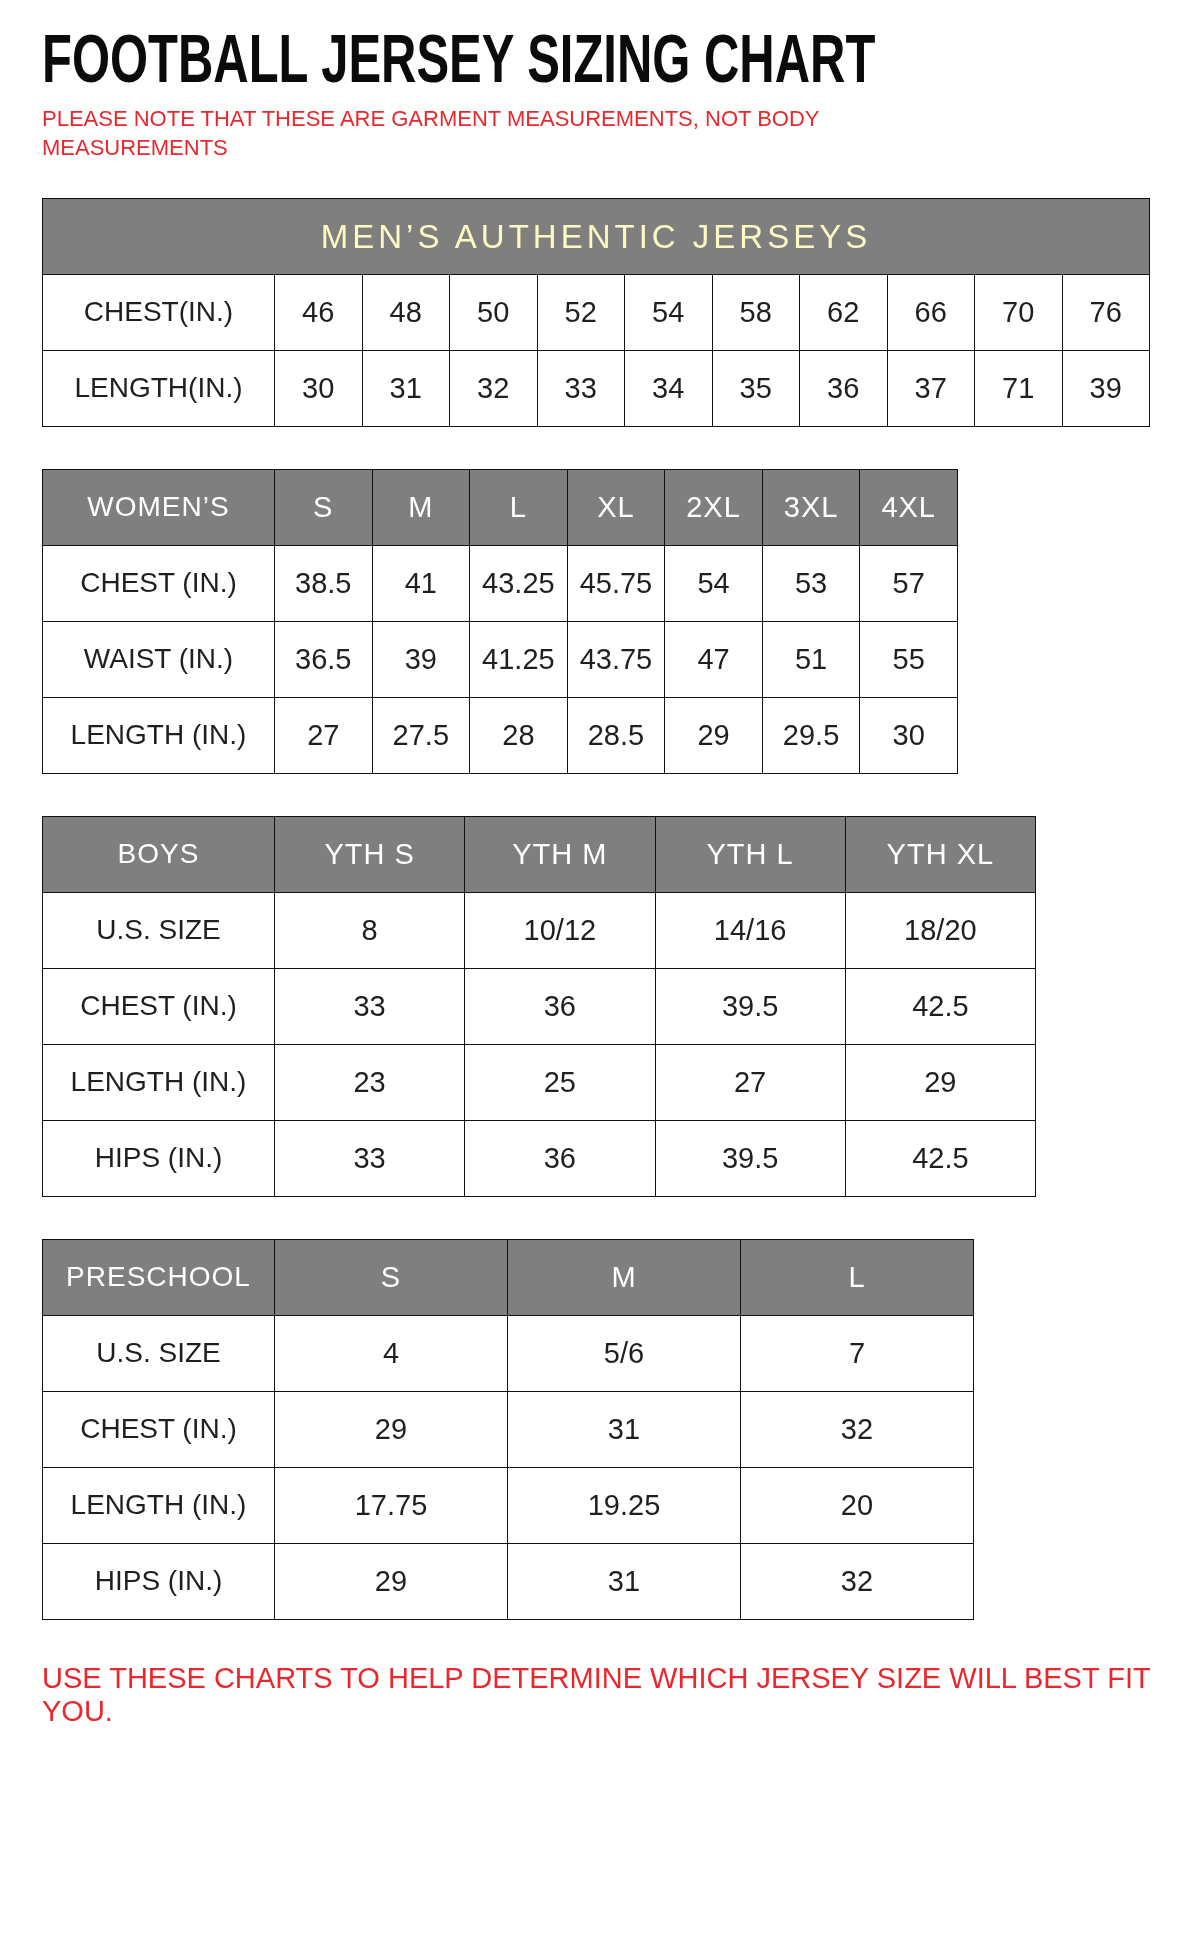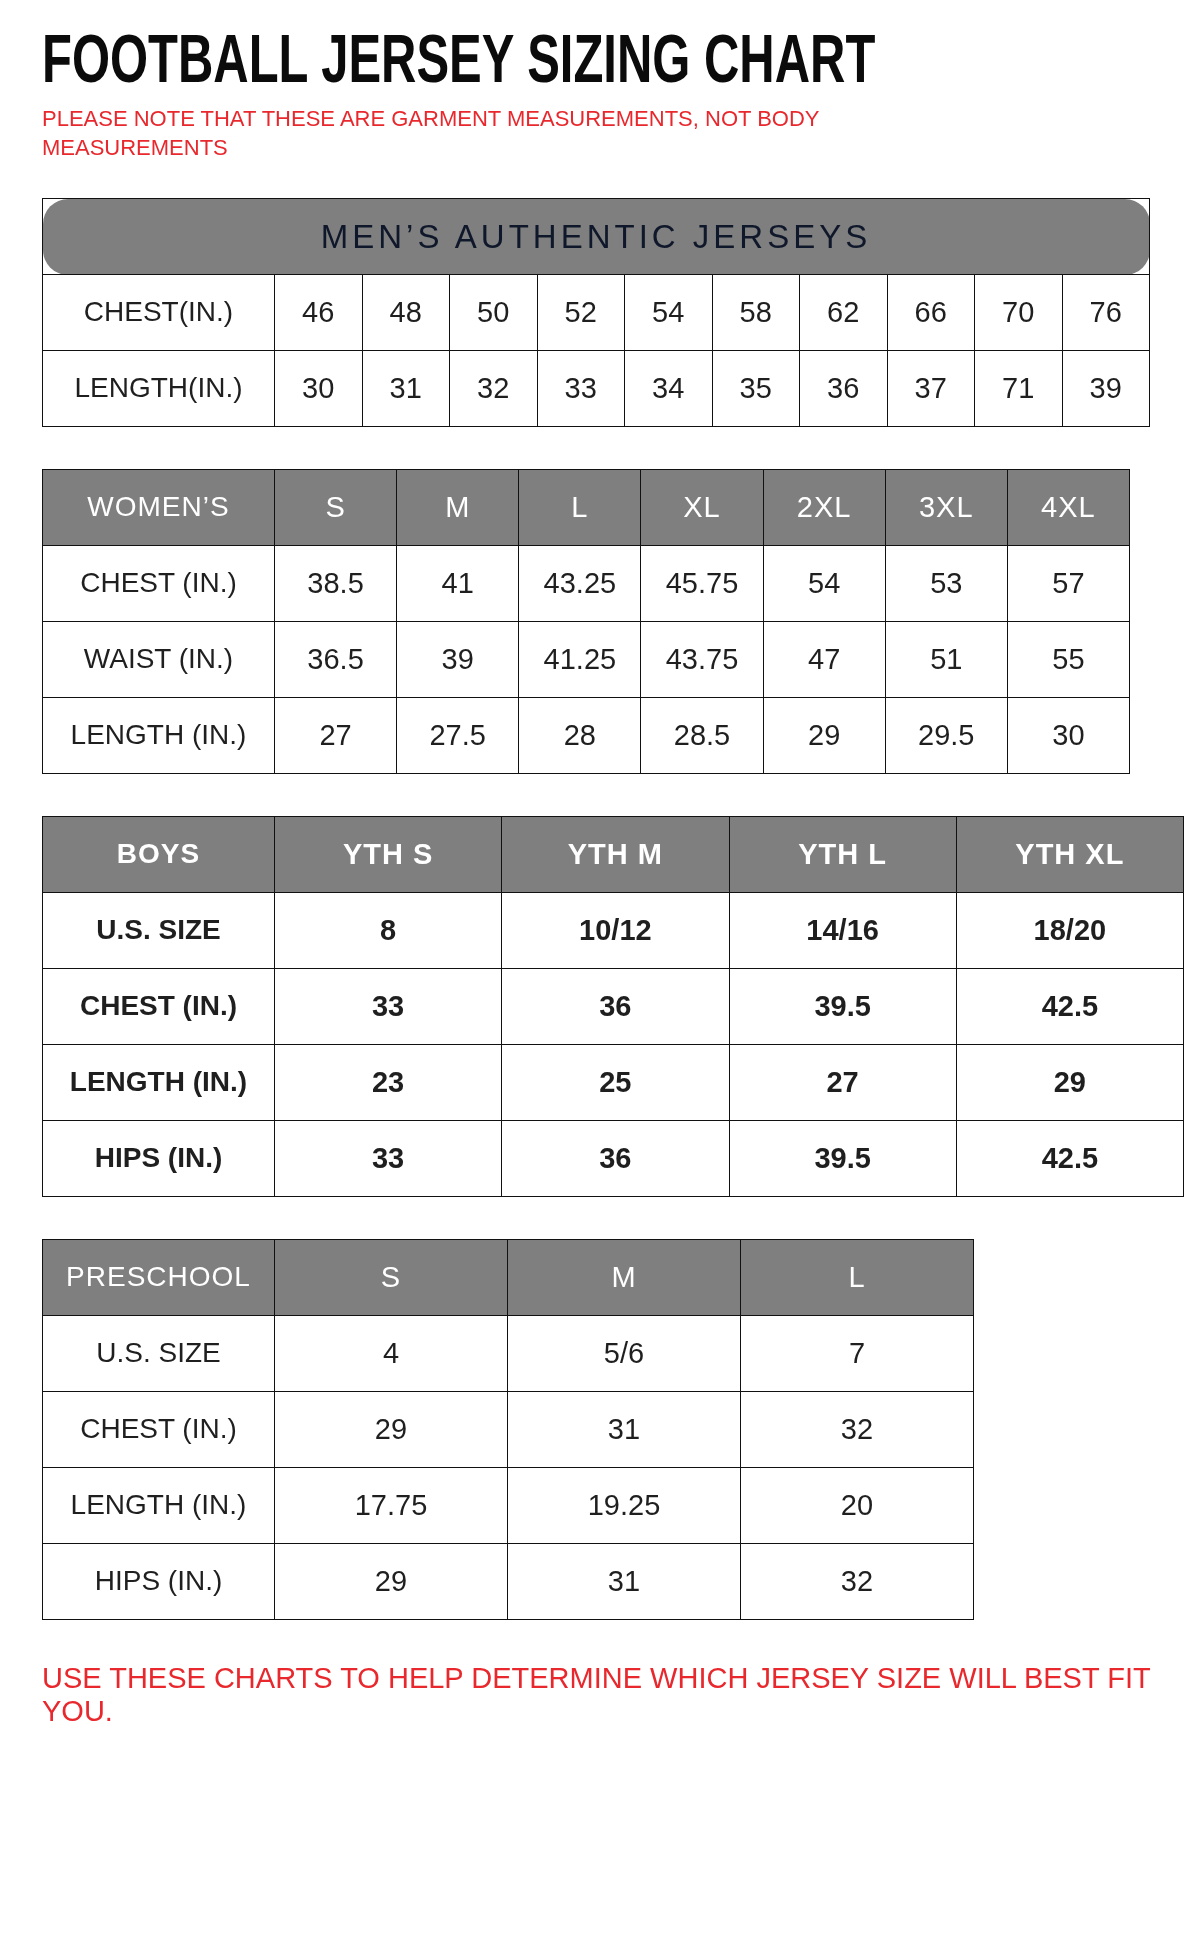--- a/index.html
+++ b/index.html
@@ -33,34 +33,34 @@
     border-collapse:collapse;table-layout:fixed;
     margin:0 0 42px 0;
   }
   .sizing-table td{
     border:1px solid var(--border-dark);
     text-align:center;vertical-align:middle;
     height:76px;font-size:29px;color:var(--text-dark);
     padding:0 2px;overflow:hidden;
   }
   .sizing-table td.banner{
-    background:var(--header-gray);color:#0f172a;
-    font-size:33px;letter-spacing:4px;border-radius:25px;
+    background:var(--header-gray);color:#fef9c3;
+    font-size:33px;letter-spacing:4px;
   }
   .sizing-table td.head{
     background:var(--header-gray);color:#ffffff;
     font-size:29px;letter-spacing:1px;
   }
   .sizing-table td.label{
     font-size:28px;line-height:1.15;white-space:pre-line;
   }
   .sizing-table col.c-label{width:232px;}
   .t0{width:1108px;}
-  .t1{width:1088px;}
-  .t2{width:1142px;font-weight:bold;}
+  .t1{width:916px;}
+  .t2{width:994px;}
   .t3{width:932px;}
   .footer-note{
     color:var(--accent-red);
     font-size:29px;margin-top:4px;
   }
 </style>
 </head>
 <body>
 
 <header>

